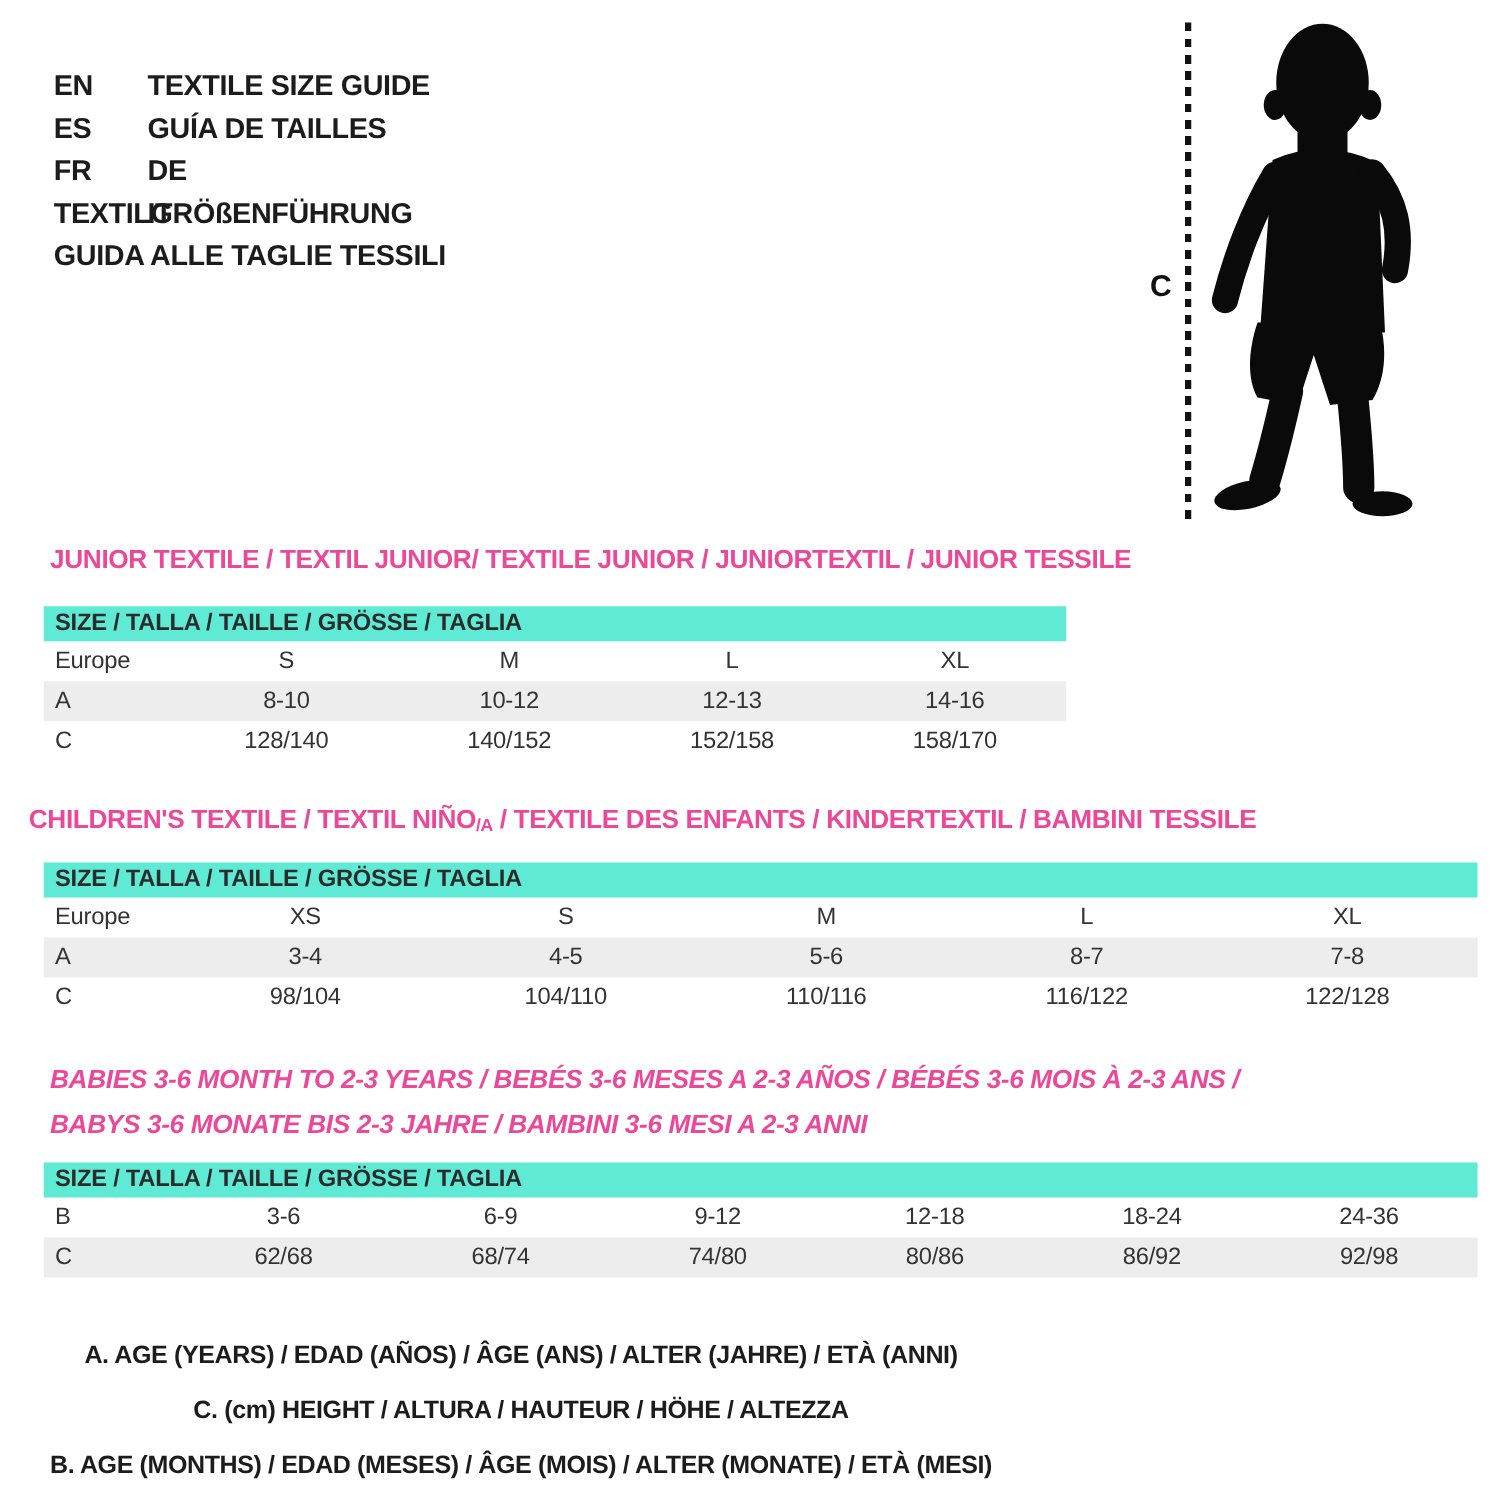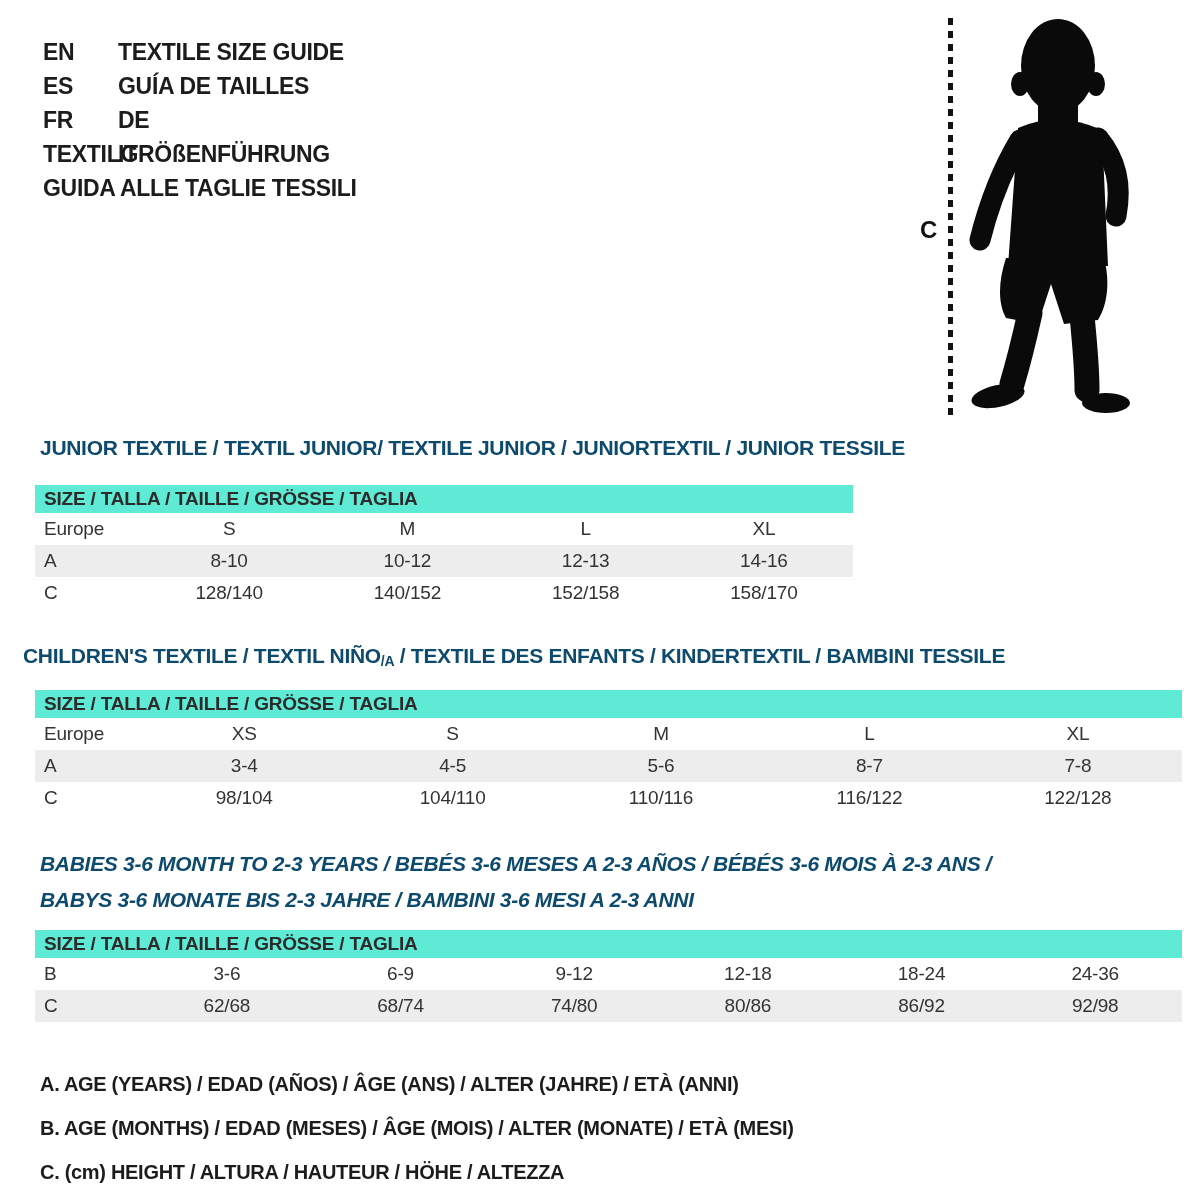--- a/index.html
+++ b/index.html
@@ -9,43 +9,43 @@
 
   
   .lang{display:grid;grid-template-columns:75px auto;row-gap:10px;
         font-size:23px;font-weight:bold;line-height:24px;letter-spacing:-0.3px;white-space:nowrap;}
 
   
   .dashline{width:5px;background:repeating-linear-gradient(to bottom,#121212 0 7px,transparent 7px 13px);}
   .clabel{font-size:24px;font-weight:bold;color:#121212;}
 
   
-  .title{font-size:21px;font-weight:bold;letter-spacing:-0.3px;white-space:nowrap;color:#0c4a6e;}
+  .title{font-size:21px;font-weight:bold;letter-spacing:-0.3px;white-space:nowrap;color:#ec4899;}
   .title .subtxt{font-size:14px;position:relative;top:3px;}
   .title2{line-height:36px;}
 
   
   .size-table{position:absolute;}
   .bar{background:#5eead4;height:28px;line-height:28px;font-size:19px;font-weight:bold;
        color:#2b2b2b;padding-left:9px;letter-spacing:-0.2px;box-sizing:border-box;}
   .trow{display:flex;height:32px;line-height:32px;font-size:19px;font-weight:normal;
         color:#333;letter-spacing:-0.2px;}
   .trow.shaded{background:#ededed;}
   .tlabel{width:105px;padding-left:9px;box-sizing:border-box;}
   .tcell{flex:1;text-align:center;}
 
   
-  .foot{font-size:20px;font-weight:bold;line-height:44px;letter-spacing:-0.3px;white-space:nowrap;}
+  .foot{font-size:20px;font-weight:bold;line-height:44px;letter-spacing:-0.3px;white-space:nowrap;text-align:center;}
 </style>
 </head>
 <body>
 
 <div class="page">
 
-  <div class="abs lang" style="left:43px;top:40px;">
+  <div class="abs lang" style="left:43px;top:56px;">
     <span>EN</span>
     <span>TEXTILE SIZE GUIDE</span>
     <span>ES</span>
     <span>GUÍA DE TAILLES</span>
     <span>FR</span>
     <span>DE</span>
     <span>TEXTILGRÖßENFÜHRUNG</span>
     <span>IT</span>
     <span>GUIDA ALLE TAGLIE TESSILI</span>
   </div>
@@ -153,17 +153,17 @@
           <div class="tcell">74/80</div>
           <div class="tcell">80/86</div>
           <div class="tcell">86/92</div>
           <div class="tcell">92/98</div>
         </div>
       </div>
   </div>
 
   <div class="abs foot" style="left:40px;top:1062px;">
     <div>A. AGE (YEARS) / EDAD (AÑOS) / ÂGE (ANS) / ALTER (JAHRE) / ETÀ (ANNI)</div>
+    <div>C. (cm) HEIGHT / ALTURA / HAUTEUR / HÖHE / ALTEZZA</div>
     <div>B. AGE (MONTHS) / EDAD (MESES) / ÂGE (MOIS) / ALTER (MONATE) / ETÀ (MESI)</div>
-    <div>C. (cm) HEIGHT / ALTURA / HAUTEUR / HÖHE / ALTEZZA</div>
   </div>
 
 </div>
 
 </body></html>

